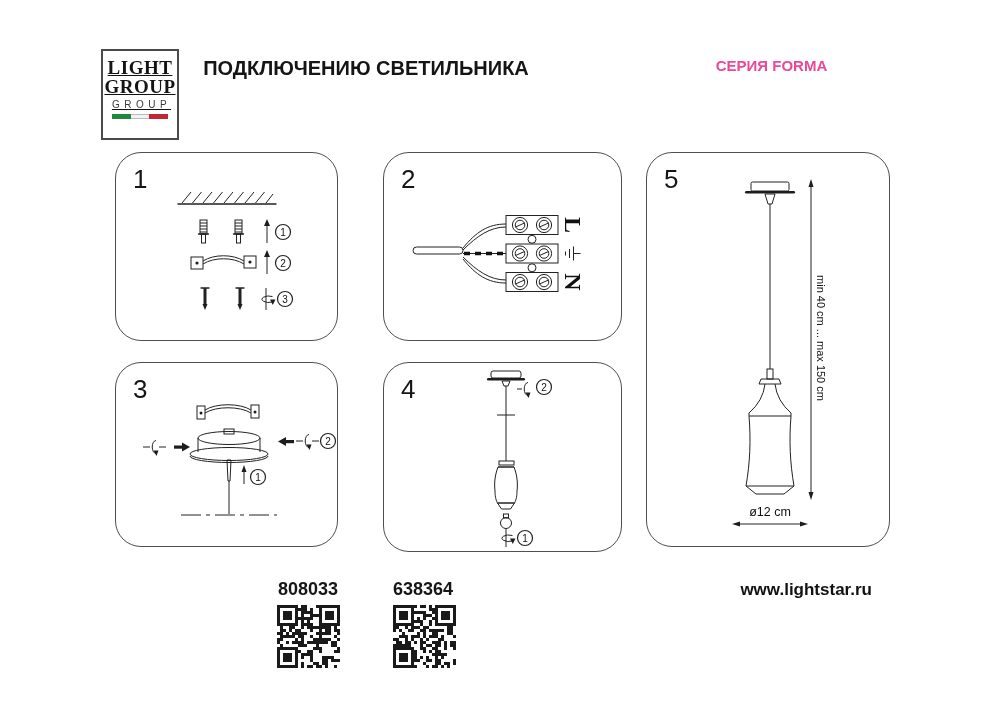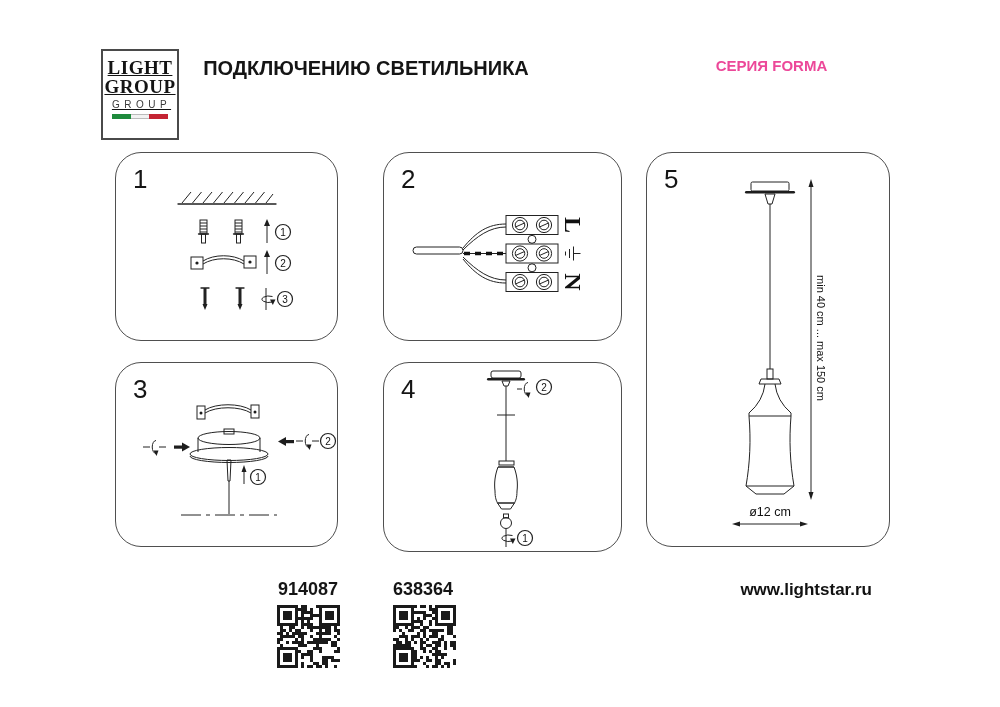--- a/index.html
+++ b/index.html
@@ -327,21 +327,21 @@
       </g>
       <g>
         <text class="dim2" x="123" y="363" text-anchor="middle">ø12 cm</text>
         <line class="dt" x1="90" y1="371" x2="156" y2="371"></line>
         <polygon class="f" points="93,368.5 93,373.5 85,371"></polygon>
         <polygon class="f" points="153,368.5 153,373.5 161,371"></polygon>
       </g>
     </svg>
   </div>
 
-  <div class="pcode" style="left:258px;">914087</div>
+  <div class="pcode" style="left:258px;">808033</div>
   <div class="pcode" style="left:373px;">638364</div>
   <div class="qr" style="left:277px;"><svg width="63" height="63" viewBox="0 0 63 63" fill="#1a1a1a">
         <rect x="0" y="0" width="3" height="3"></rect>
         <rect x="3" y="0" width="3" height="3"></rect>
         <rect x="6" y="0" width="3" height="3"></rect>
         <rect x="9" y="0" width="3" height="3"></rect>
         <rect x="12" y="0" width="3" height="3"></rect>
         <rect x="15" y="0" width="3" height="3"></rect>
         <rect x="18" y="0" width="3" height="3"></rect>
         <rect x="24" y="0" width="3" height="3"></rect>

